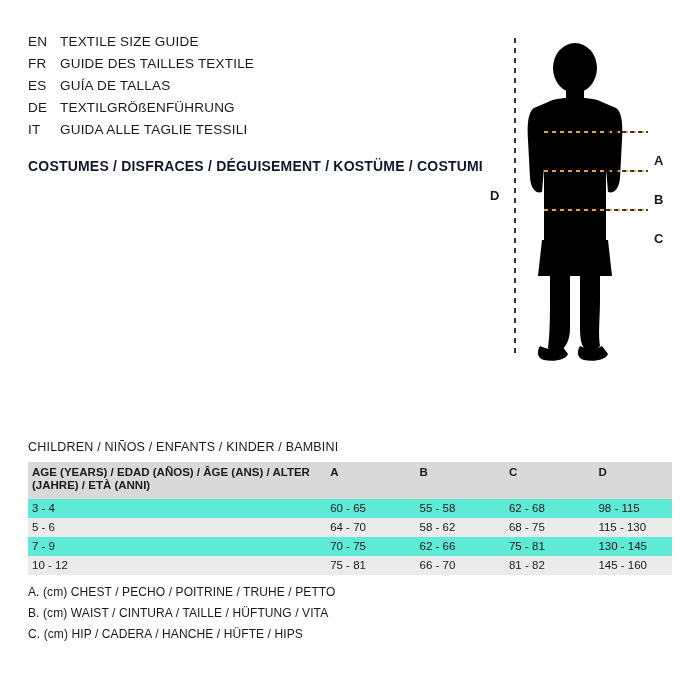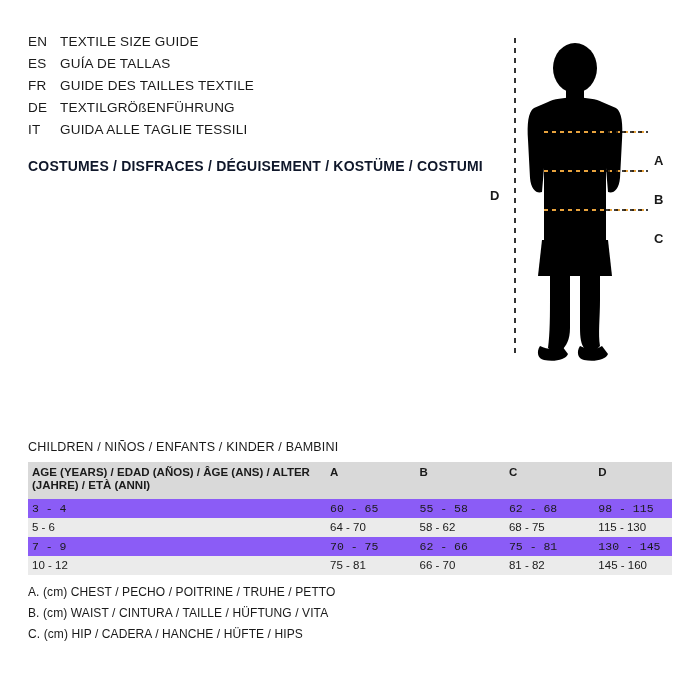--- a/index.html
+++ b/index.html
@@ -123,21 +123,21 @@
   }
   table.size-table thead th {
     background: #d9d9d9;
     font-weight: bold;
     height: 30px;
     padding-top: 4px;
   }
   table.size-table thead th:first-child { padding-left: 4px; }
   table.size-table tbody td:first-child { padding-left: 4px; }
   tr.row-alt td { background: #ebebeb; }
-  tr.row-plain td { background: #8b5cf6; font-family: Liberation Mono, monospace; }
+  tr.row-plain td { background: #5eead4; }
 
   .col-label { width: 300px; }
   .col-a { width: 90px; }
   .col-b { width: 90px; }
   .col-c { width: 90px; }
   .col-d { width: 74px; }
 
   .legend {
     position: absolute;
     left: 28px;
@@ -154,26 +154,26 @@
 <body>
 
 <div class="page">
 
   <div class="lang-block">
     <div class="lang-row">
       <span class="lang-code">EN</span>
       <span class="lang-text">TEXTILE SIZE GUIDE</span>
     </div>
     <div class="lang-row">
+      <span class="lang-code">FR</span>
+      <span class="lang-text">GUIDE DES TAILLES TEXTILE</span>
+    </div>
+    <div class="lang-row">
       <span class="lang-code">ES</span>
       <span class="lang-text">GUÍA DE TALLAS</span>
-    </div>
-    <div class="lang-row">
-      <span class="lang-code">FR</span>
-      <span class="lang-text">GUIDE DES TAILLES TEXTILE</span>
     </div>
     <div class="lang-row">
       <span class="lang-code">DE</span>
       <span class="lang-text">TEXTILGRÖßENFÜHRUNG</span>
     </div>
     <div class="lang-row">
       <span class="lang-code">IT</span>
       <span class="lang-text">GUIDA ALLE TAGLIE TESSILI</span>
     </div>
   </div>

